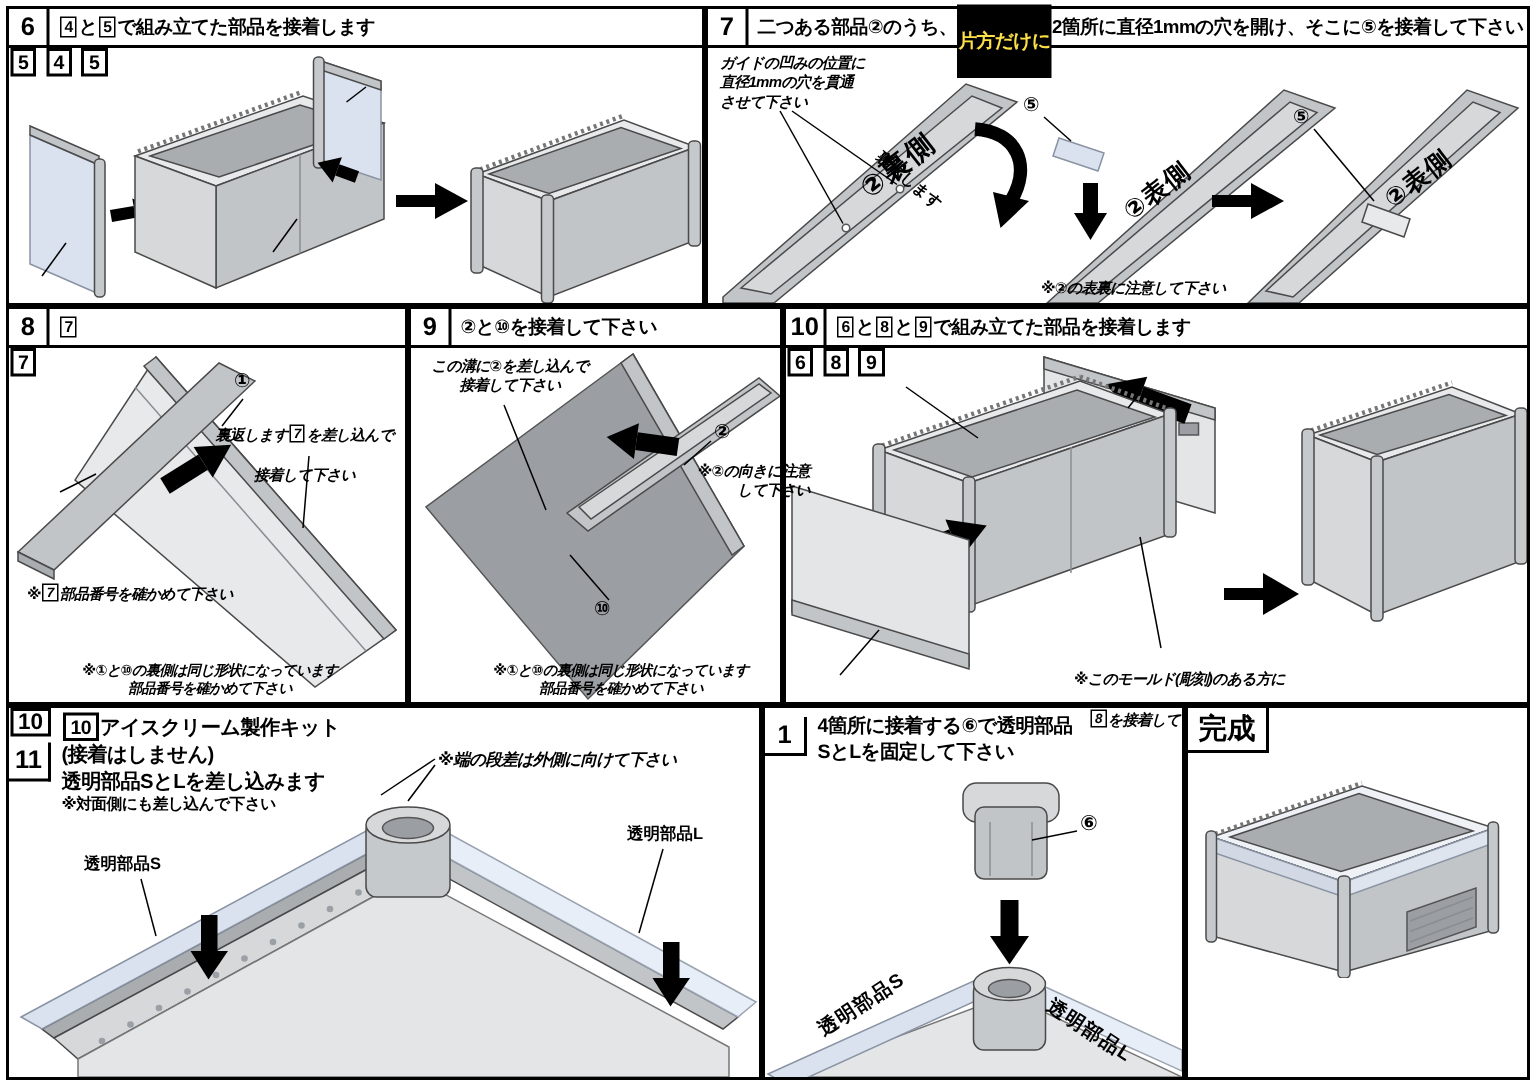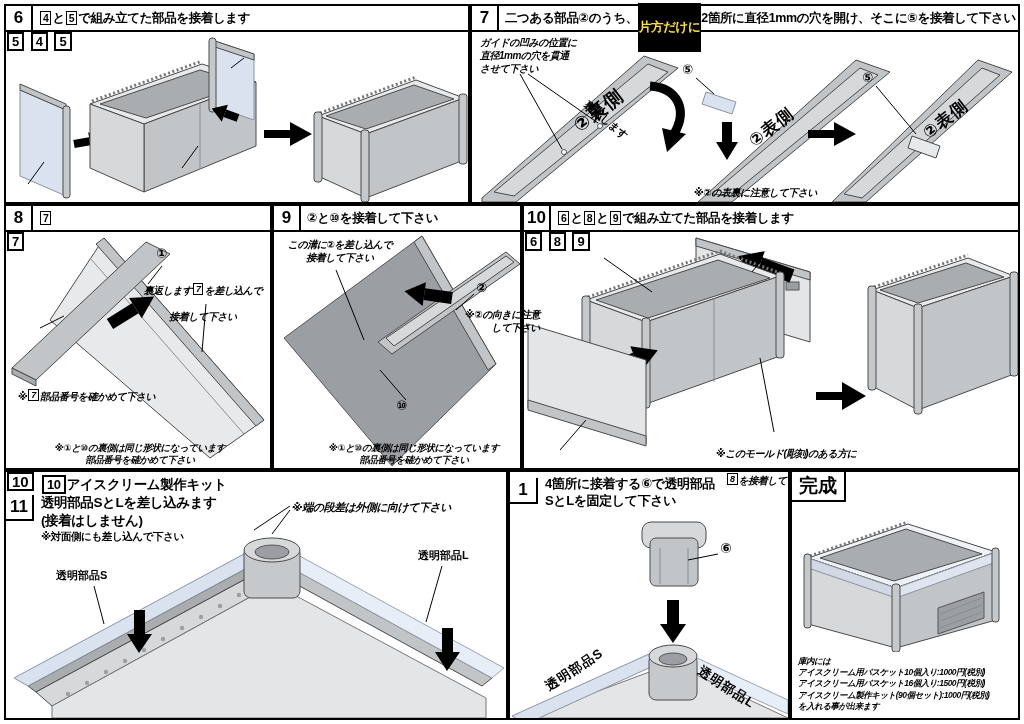--- a/index.html
+++ b/index.html
@@ -293,22 +293,22 @@
         </g>
       <line class="ln" x1="284" y1="34" x2="248" y2="58"></line>
       <line class="ln" x1="284" y1="38" x2="266" y2="62"></line>
       <line class="ln" x1="88" y1="114" x2="98" y2="152"></line>
       <line class="ln" x1="436" y1="94" x2="420" y2="150"></line>
     </svg>
     <div class="corner-head">
       <div class="cstep">11</div>
       <div class="hblock">
         <div><span class="bx lg">10</span><span>アイスクリーム製作キット</span></div>
+        <div><span>(接着はしません)</span></div>
         <div><span>透明部品SとLを差し込みます</span></div>
-        <div><span>(接着はしません)</span></div>
         <div class="smline"><span>※対面側にも差し込んで下さい</span></div>
       </div>
     </div>
     <div class="note" style="left:286px;top:28px;font-size:11px;">※端の段差は外側に向けて下さい</div>
     <div class="lbl" style="left:50px;top:96px;font-size:11px;">透明部品S</div>
     <div class="lbl" style="left:412px;top:76px;font-size:11px;">透明部品L</div>
     <span class="bx lg abs" style="left:234px;top:200px;font-size:15px;">10</span>
   </div>
 
   <div class="panel" style="left:508px;top:470px;width:282px;height:250px;">
@@ -352,20 +352,15 @@
       <polygon points="104,84 204,48 204,58 104,94" style="fill:#dfe5ee;stroke:#8a93a3;stroke-width:1;"></polygon>
       <polygon points="16,54 104,84 104,94 16,64" style="fill:#d2d9e4;stroke:#8a93a3;stroke-width:1;"></polygon>
       <rect class="cyl" x="12" y="50" width="7" height="74" rx="3"></rect>
       <rect class="cyl" x="100" y="80" width="8" height="68" rx="3"></rect>
       <rect class="cyl" x="200" y="44" width="7" height="74" rx="3"></rect>
       <polygon class="f4" points="146,104 192,88 192,114 146,130"></polygon>
       <line class="seam" x1="148" y1="110" x2="190" y2="94"></line>
       <line class="seam" x1="148" y1="117" x2="190" y2="101"></line>
       <line class="seam" x1="148" y1="124" x2="190" y2="108"></line>
     </svg>
-    <div class="note" style="left:6px;top:184px;font-size:8.5px;font-weight:bold;letter-spacing:-0.5px;line-height:1.32;width:218px;">庫内には
-アイスクリーム用バスケット10個入り:1000円(税別)
-アイスクリーム用バスケット16個入り:1500円(税別)
-アイスクリーム製作キット(90個セット):1000円(税別)
-を入れる事が出来ます</div>
   </div>
 
 </div>
 
 </body></html>

